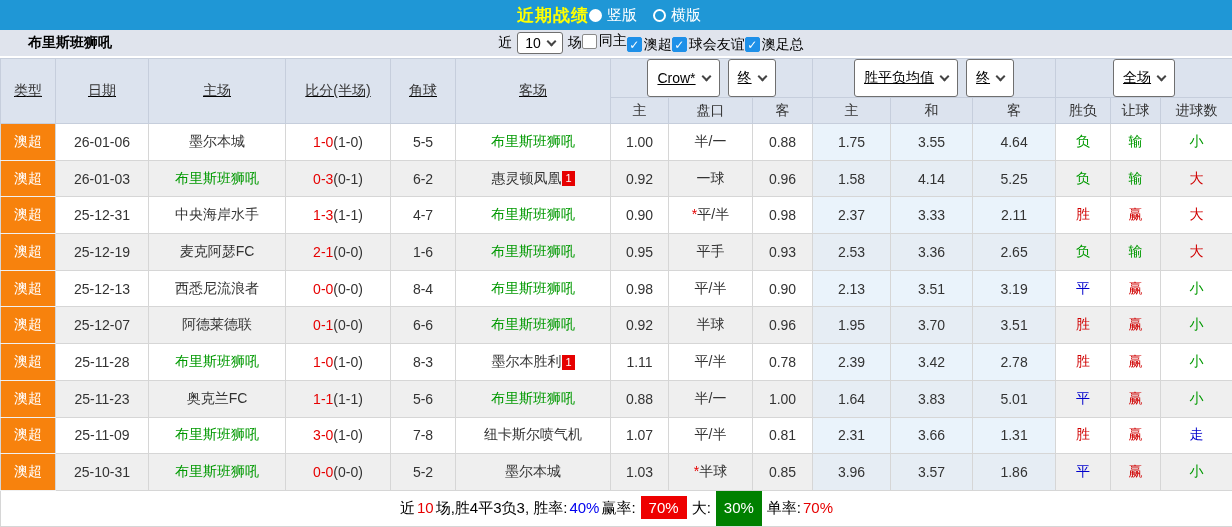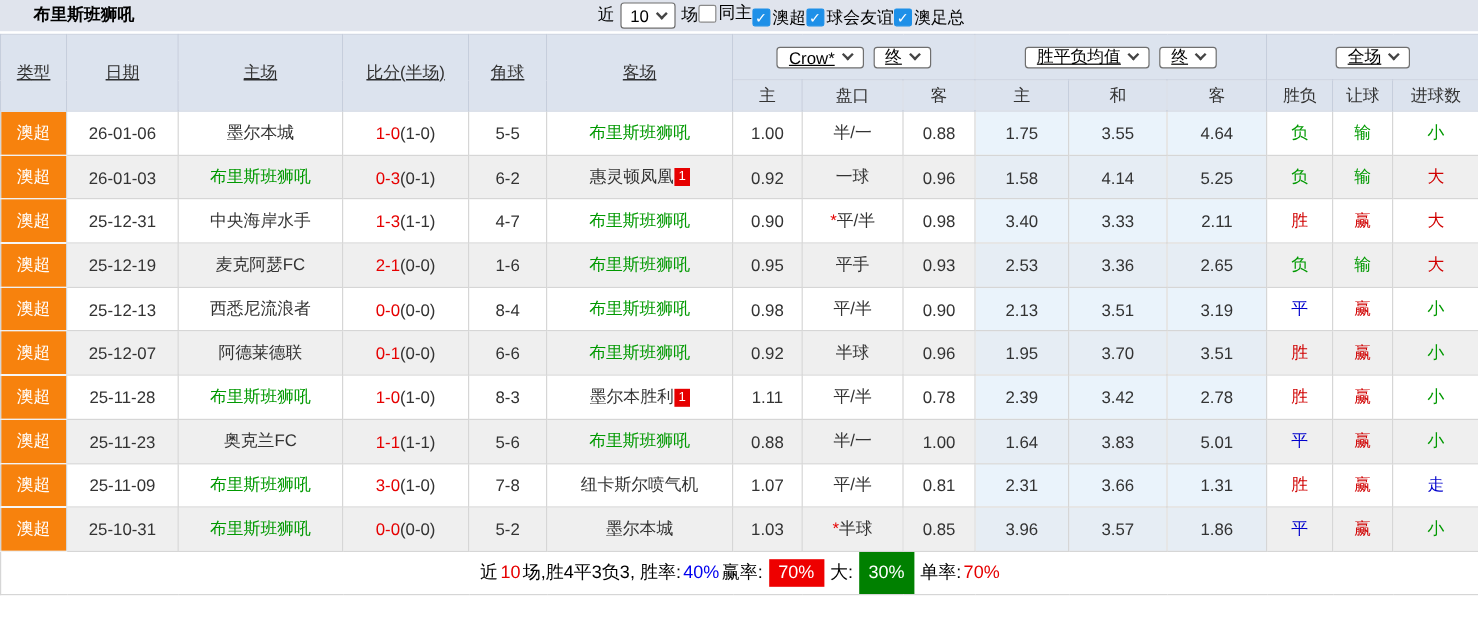--- a/index.html
+++ b/index.html
@@ -23,21 +23,21 @@
   .cb { width:15px; height:15px; border:1px solid #8a8a8a; background:#fff; border-radius:2px; display:inline-flex; align-items:center; justify-content:center; margin-right:2px; }
   .cb.checked { background:#1E90E8; border-color:#1E90E8; color:#fff; font-size:12px; font-weight:bold; }
 
   
   table { width:1232px; border-collapse:collapse; table-layout:fixed; font-size:14px; }
   th,td { border:1px solid #D6D6D6; text-align:center; overflow:hidden; white-space:nowrap; }
   thead th { background:#DCE3EE; color:#333; font-weight:normal; border-color:#C6CEDC; }
   thead tr.hA { height:38px;text-decoration:underline; }
   thead tr.hB { height:26px; }
   .selcell { display:flex; align-items:center; justify-content:center; gap:8px; }
-  .hsel { background:#fff; border:1px solid #6F6F6F; border-radius:3px; height:18px; display:inline-flex; align-items:center; padding:0 9px; font-size:14px; color:#000; cursor:default; }
+  .hsel { background:#fff; border:1px solid #6F6F6F; border-radius:3px; height:38px; display:inline-flex; align-items:center; padding:0 9px; font-size:14px; color:#000; cursor:default; }
 
   tbody tr { height:36.7px; background:#fff; color:#333; }
   tbody tr.alt { background:#EFEFEF; }
   td.league { background:#F7820D; color:#fff; border-color:#F0F0F0 #D6D6D6; }
   td .nm.green { color:#009900; }
   .badge { background:#E60000; color:#fff; font-size:11px; line-height:15px; padding:0 3px; margin-left:1px; display:inline-block; vertical-align:middle; }
   .ft { color:#E60000; }
   .ht { color:#333; }
   .star { color:#E60000; }
   td.avg { background:#EAF3FB; }
@@ -52,20 +52,27 @@
   .seg-red { color:#E60000; }
   .seg-blue { color:#0000EE; }
   .seg-red-bg { background:#EE0000; color:#fff; padding:3px 8px; margin:0 4px !important; }
   .seg-green-bg { background:#008000; color:#fff; padding:14px 8px; margin:0 4px !important; }
 </style>
 </head>
 <body>
 
 <div class="page">
 
+  <div class="topbar">
+    <span class="title">近期战绩</span>
+    <span class="radio selected"></span>
+    <span class="opt">竖版</span>
+    <span class="radio"></span>
+    <span class="opt">横版</span>
+  </div>
 
   <div class="filterbar">
     <span class="teamname">布里斯班狮吼</span>
     <div class="filters">
       <span>近</span>
       <span class="selectbox">
           <span>10</span>
           <span class="chev"></span>
         </span>
       <span>场</span>
@@ -194,21 +201,21 @@
         <tr>
     <td class="league">澳超</td>
     <td>25-12-31</td>
     <td><span class="nm">中央海岸水手</span></td>
     <td><span class="ft">1-3</span><span class="ht">(1-1)</span></td>
     <td>4-7</td>
     <td><span class="nm green">布里斯班狮吼</span></td>
     <td>0.90</td>
     <td><span class="star">*</span><span class="hv">平/半</span></td>
     <td>0.98</td>
-    <td class="avg">3.40</td>
+    <td class="avg">2.37</td>
     <td class="avg">3.33</td>
     <td class="avg">2.11</td>
     <td class="res red">胜</td>
     <td class="res red">赢</td>
     <td class="res red">大</td>
   </tr>
         <tr class="alt">
     <td class="league">澳超</td>
     <td>25-12-19</td>
     <td><span class="nm">麦克阿瑟FC</span></td>

